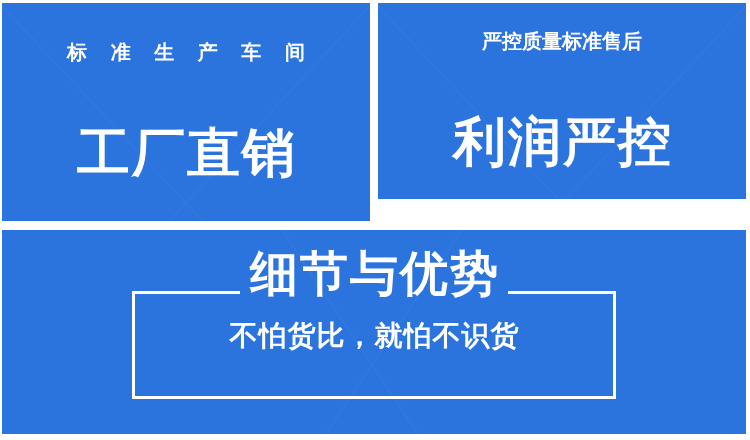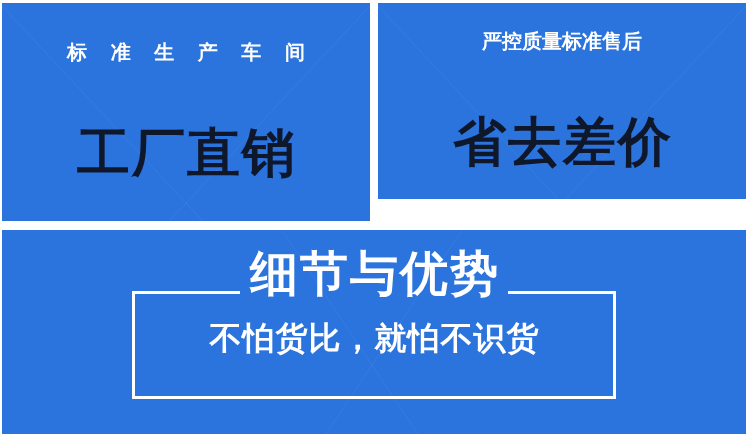--- a/index.html
+++ b/index.html
@@ -83,21 +83,21 @@
     line-height: 1;
     white-space: nowrap;
     margin-bottom: 13px;
   }
   .eyebrow.spaced {
     letter-spacing: 9px;
     text-indent: 9px;
   }
 
   .headline {
-    color: #0f172a;
+    color: #ffffff;
     font-size: 53px;
     font-weight: 700;
     line-height: 1.12;
     white-space: nowrap;
     letter-spacing: 2px;
     text-indent: 2px;
   }
 
   
   #panel-details .panel-inner {
@@ -136,21 +136,21 @@
     text-indent: 2px;
     z-index: 3;
   }
 
   .frame-subtitle {
     position: absolute;
     left: 50%;
     top: 31px;
     transform: translateX(-50%);
     color: #ffffff;
-    font-size: 32px;
+    font-size: 28px;
     font-weight: 700;
     line-height: 1;
     white-space: nowrap;
     letter-spacing: 1px;
     text-indent: 1px;
     z-index: 3;
   }
 </style>
 </head>
 <body>
@@ -168,21 +168,21 @@
     </div>
   </div>
 
   <div class="panel" id="panel-quality">
     <svg class="diagonals" viewBox="0 0 368 218" preserveAspectRatio="none">
       <line x1="-40" y1="-40" x2="240" y2="260"></line>
       <line x1="408" y1="-40" x2="128" y2="260"></line>
     </svg>
     <div class="panel-inner">
       <div class="eyebrow">严控质量标准售后</div>
-      <div class="headline">省去差价</div>
+      <div class="headline">利润严控</div>
     </div>
   </div>
 
   <div class="panel" id="panel-details">
     <svg class="diagonals" viewBox="0 0 744 208" preserveAspectRatio="none">
       <line x1="240" y1="-60" x2="460" y2="270"></line>
       <line x1="500" y1="-60" x2="280" y2="270"></line>
     </svg>
     <div class="panel-inner">
       <div class="frame-wrap">

